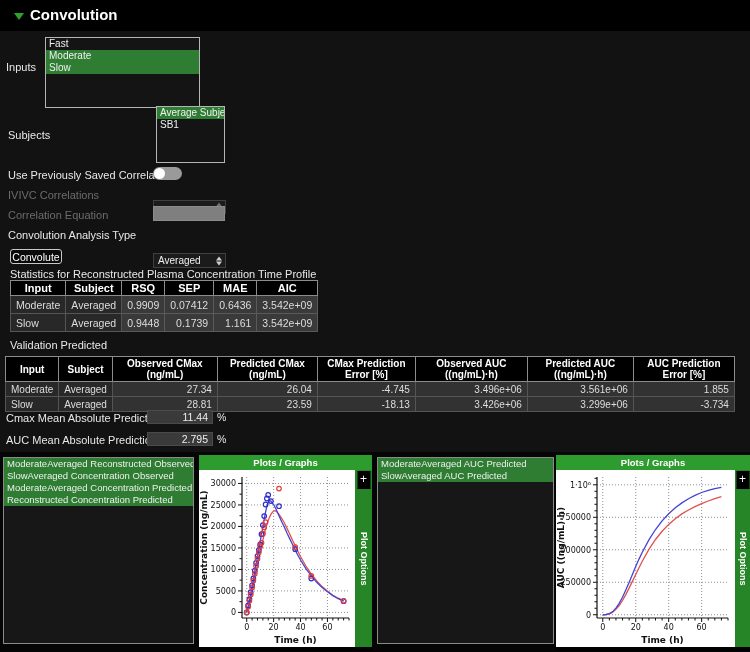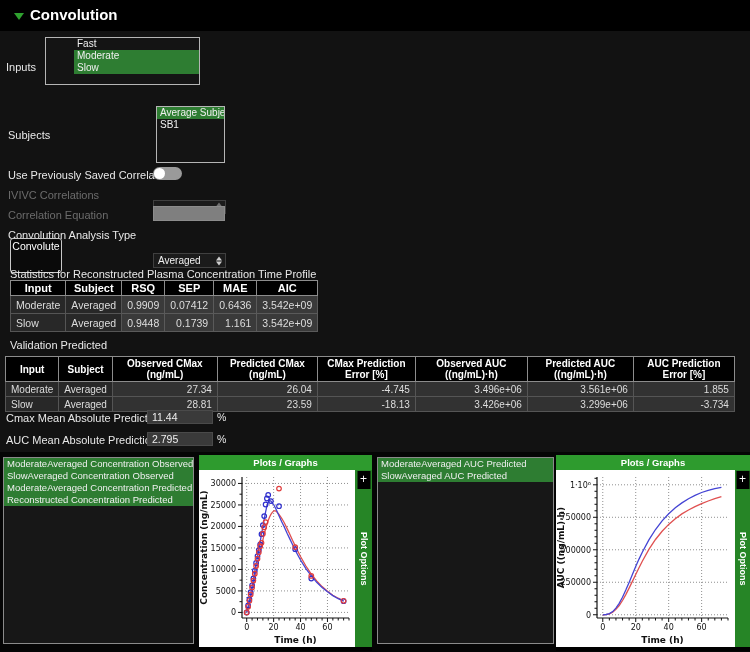--- a/index.html
+++ b/index.html
@@ -31,21 +31,21 @@
         flex-direction:column;gap:1px;}
   .spin i{display:block;width:0;height:0;border-left:3px solid transparent;border-right:3px solid transparent;}
   .spin .up{border-bottom:4px solid #cfcfcf;}
   .spin .down{border-top:4px solid #cfcfcf;}
   .spin.dis .up{border-bottom-color:#6f6f6f;}
   .spin.dis .down{border-top-color:#6f6f6f;}
   .grayfield{background:#7f7f7f;border:1px solid #8c8c8c;}
   .btn{background:#0a0a0a;border:1px solid #c8c8c8;border-radius:3px;color:#fff;
        font-size:10.5px;line-height:15px;text-align:center;}
   .valfield{background:#3a3a3a;border:1px solid #4a4a4a;font-size:10.5px;color:#eee;
-            text-align:left;padding:0 4px;line-height:12px;}
+            text-align:right;padding:0 4px;line-height:12px;}
   .pct{font-size:10.5px;color:#e8e8e8;}
   
   table{border-collapse:collapse;}
   th{background:#000;color:#fff;font-weight:bold;border:1px solid #8c8c8c;padding:1px 4px;}
   td{border:1px solid #555;color:#ddd;padding:1px 5px;}
   td.lab{background:#282828;text-align:left;}
   .t1{font-size:11px;}
   .t1 th{font-size:11px;height:14px;}
   .t1 td{font-size:10.5px;height:18px;}
   .t1 td.num{background:#3a3a3a;text-align:right;border:1px solid #5a5a5a;}
@@ -73,21 +73,21 @@
 <body>
 
 <div class="app" style="--sel-green: #2e7d32; --hdr-green: #2e9b2e; --strip-green: #268526; --tri-green: #2fa12f;">
 
   <div class="abs hdr">
     <div class="abs tri"></div>
     <div class="abs title">Convolution</div>
   </div>
 
   <div class="abs lbl" style="left:6px;top:61px;">Inputs</div>
-  <div class="abs listbox" style="left:45px;top:37px;width:155px;height:48px;padding-left:28px;">
+  <div class="abs listbox" style="left:45px;top:37px;width:155px;height:71px;">
       <div class="li">Fast</div>
       <div class="li sel">Moderate</div>
       <div class="li sel">Slow</div>
     </div>
 
   <div class="abs lbl" style="left:8px;top:129px;">Subjects</div>
   <div class="abs listbox" style="left:156px;top:106px;width:69px;height:57px;">
       <div class="li sel">Average Subject</div>
       <div class="li">SB1</div>
     </div>
@@ -113,21 +113,21 @@
 
   <div class="abs lbl" style="left:8px;top:229px;">Convolution Analysis Type</div>
   <div class="abs select" style="left:153px;top:226px;width:73px;height:15px;line-height:14px;">
     <span>Averaged</span>
     <span class="spin">
         <i class="up"></i>
         <i class="down"></i>
       </span>
   </div>
 
-  <div class="abs btn" style="left:10px;top:238px;width:52px;height:35px;">Convolute</div>
+  <div class="abs btn" style="left:10px;top:249px;width:52px;height:15px;">Convolute</div>
 
   <div class="abs lbl" style="left:10px;top:268px;">Statistics for Reconstructed Plasma Concentration Time Profile</div>
   <table class="abs t1" style="left:10px;top:280px;">
       <thead>
         <tr>
           <th style="width: 42px;">Input</th>
           <th style="width: 40px;">Subject</th>
           <th style="width: 40px;">RSQ</th>
           <th style="width: 40px;">SEP</th>
           <th style="width: 42px;">MAE</th>
@@ -196,21 +196,21 @@
   <div class="abs valfield" style="left:147px;top:410px;width:66px;height:14px;">11.44</div>
   <div class="abs pct" style="left:217px;top:411px;">%</div>
 
   <div class="abs lbl" style="left:6px;top:434px;">AUC Mean Absolute Prediction Error</div>
   <div class="abs valfield" style="left:147px;top:432px;width:66px;height:14px;">2.795</div>
   <div class="abs pct" style="left:217px;top:433px;">%</div>
 
   <div class="abs bottomrow">
 
     <div class="legendbox" style="left:3px;top:5px;width:191px;height:187px;">
-        <div class="li sel">ModerateAveraged Concentration Observed</div>
+        <div class="li sel">ModerateAveraged Reconstructed Observed</div>
         <div class="li sel">SlowAveraged Concentration Observed</div>
         <div class="li sel">ModerateAveraged Concentration Predicted</div>
         <div class="li sel">Reconstructed Concentration Predicted</div>
       </div>
 
     <div class="panel" style="left:199px;top:3px;width:173px;height:196px;">
       <div class="plot-header">Plots / Graphs</div>
       <div class="plot-body">
         <svg width="156" height="177">
             <line x1="47.71069182389937" x2="47.71069182389937" y1="7" y2="148" stroke="#8f8f8f" stroke-width="1" stroke-dasharray="1,2"></line>

